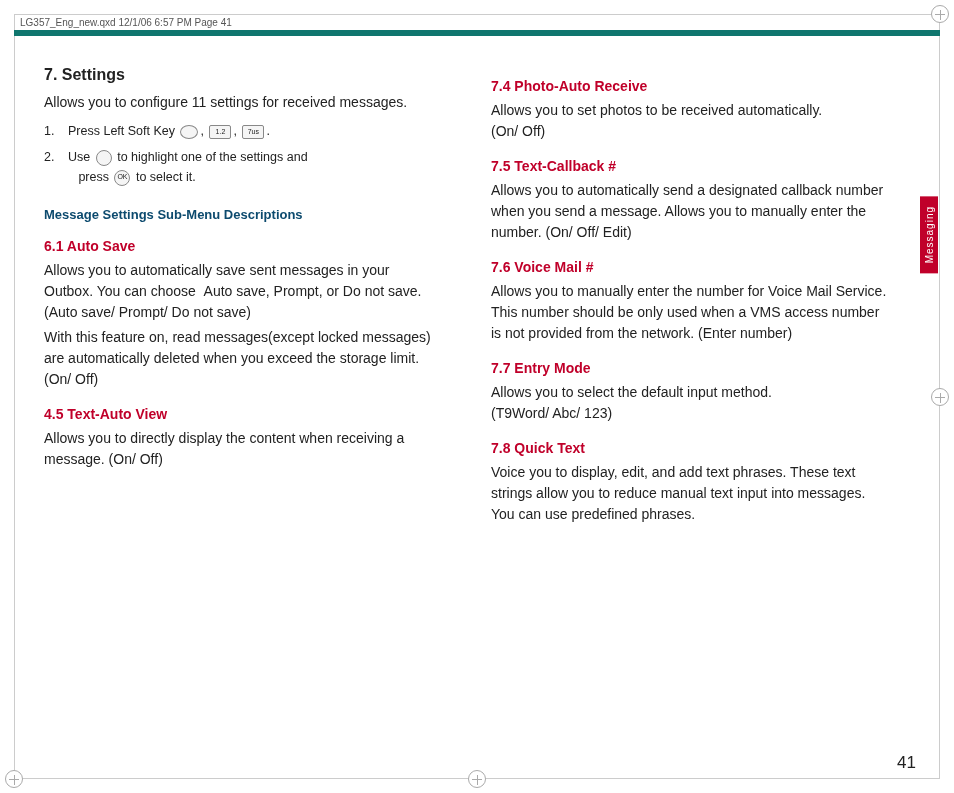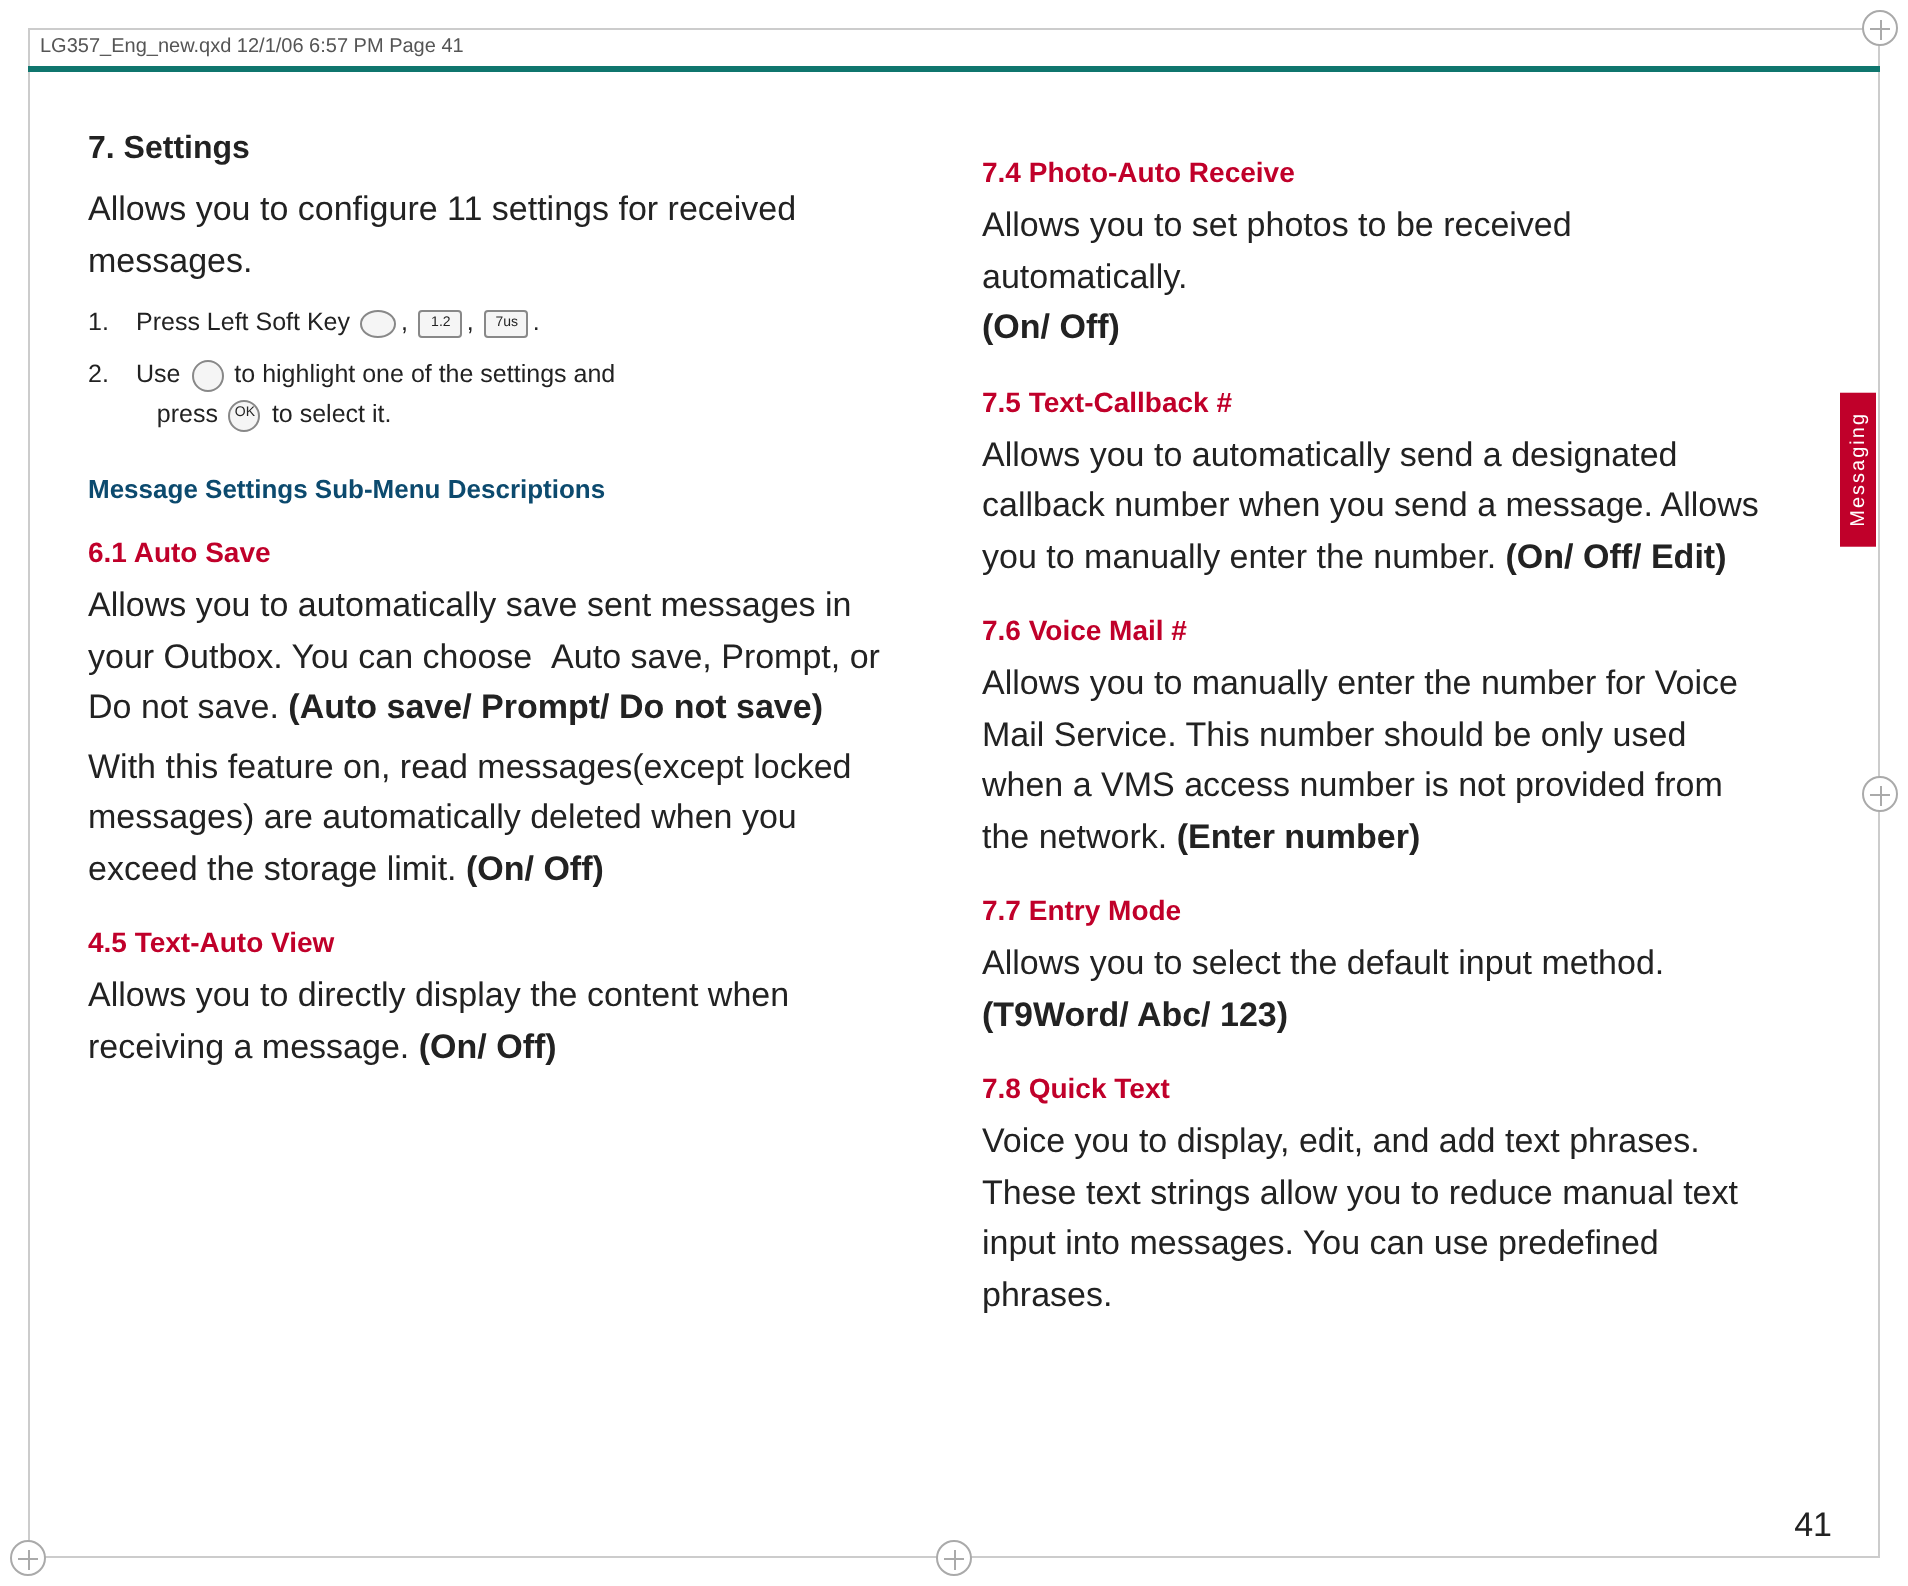--- a/index.html
+++ b/index.html
@@ -25,21 +25,21 @@
       border: 1px solid #ccc;
     }
 
     
     .header-bar {
       position: absolute;
       top: 14px;
       left: 14px;
       right: 14px;
       height: 22px;
-      border-bottom: 3px solid #0f766e;
+      border-bottom: 6px solid #0f766e;
       display: flex;
       align-items: center;
       padding: 0 6px;
     }
 
     .header-text {
       font-size: 10px;
       color: #555;
       font-family: Arial, Helvetica, sans-serif;
     }
@@ -111,28 +111,28 @@
 
     .section-subtitle {
       font-size: 14px;
       font-weight: bold;
       color: #c0002a;
       margin-bottom: 6px;
       margin-top: 16px;
     }
 
     .section-body {
-      font-size: 17px;
+      font-size: 14px;
       color: #222;
       line-height: 1.5;
       margin-bottom: 4px;
     }
 
     .bold-inline {
-      font-weight: bold;
+      font-weight: normal;
     }
 
     .subsection-header {
       font-size: 13px;
       font-weight: bold;
       color: #0c4a6e;
       margin-top: 20px;
       margin-bottom: 8px;
     }
 

